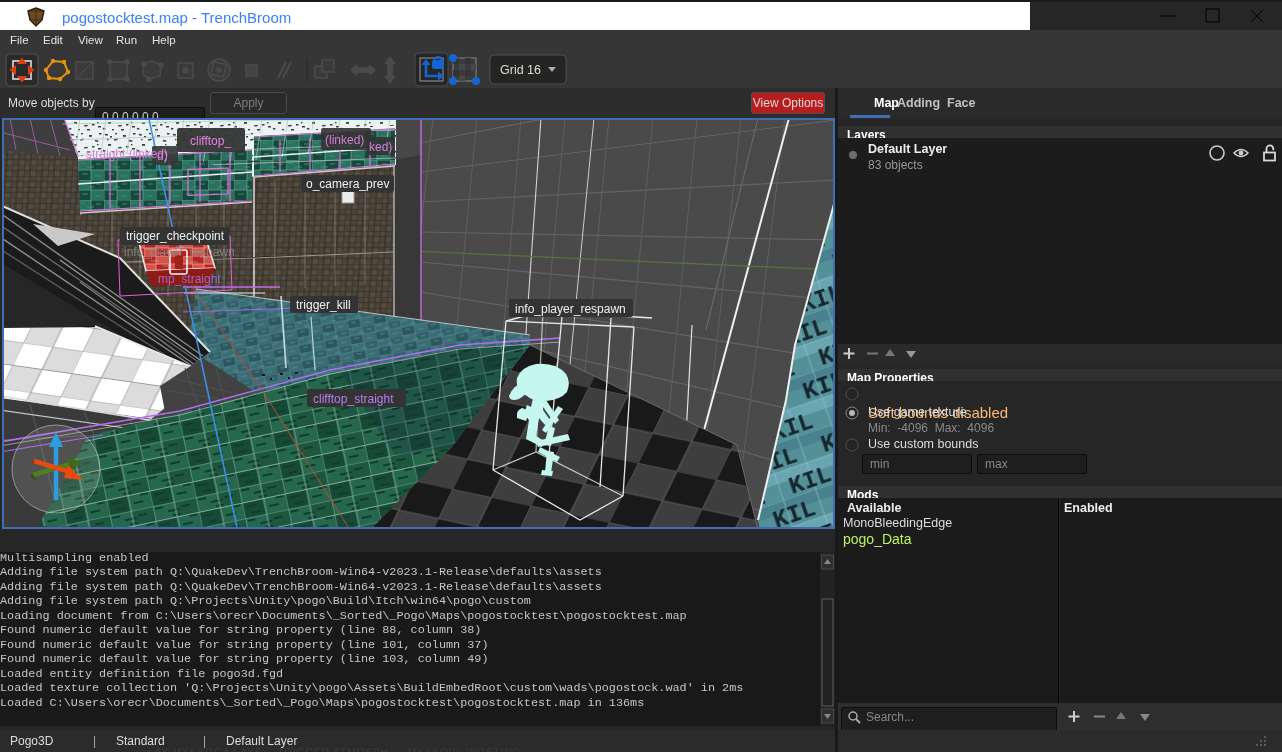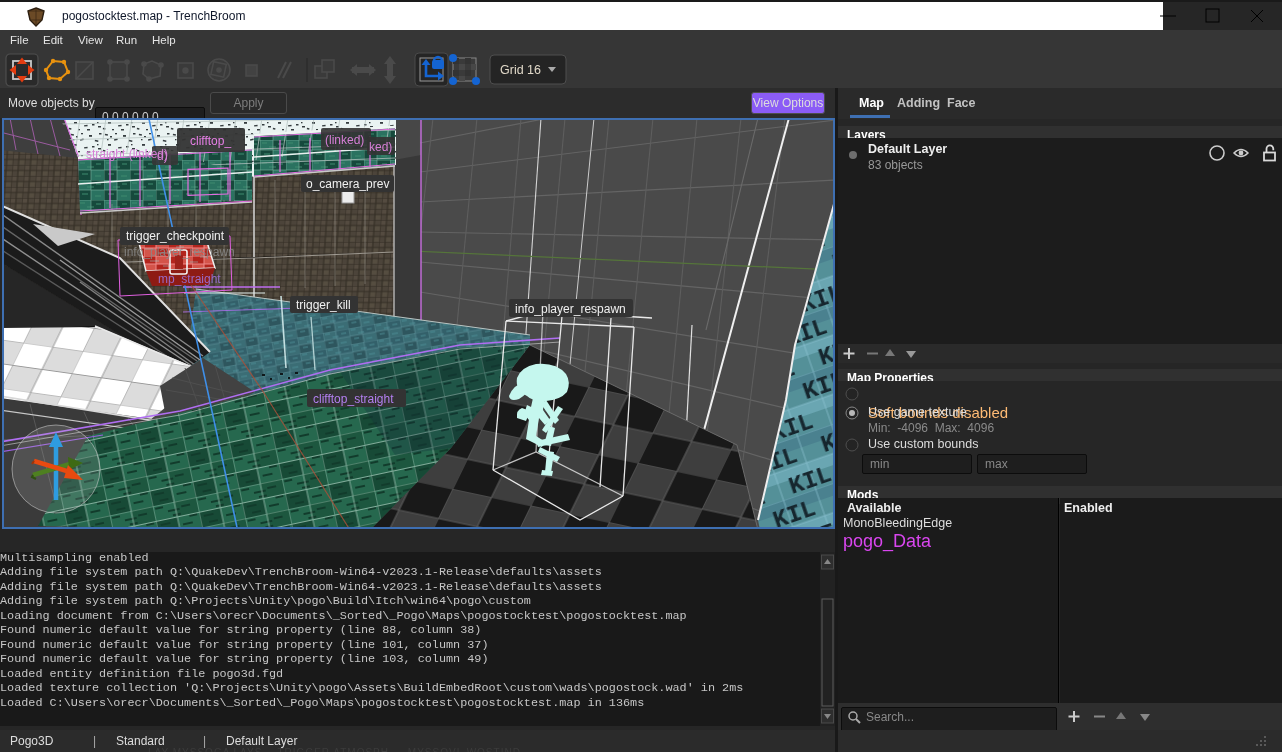--- a/index.html
+++ b/index.html
@@ -1,19 +1,19 @@
 <!DOCTYPE html>
 <html><head><meta charset="utf-8"><style>
 html,body{margin:0;padding:0;background:#222;}
 *{box-sizing:border-box;}
 #win{position:relative;width:1282px;height:752px;overflow:hidden;font-family:"Liberation Sans",sans-serif;background:#262626;}
 .abs{position:absolute;}
 
 #topline{left:0;top:0;width:1282px;height:2px;background:#1a1a1a;}
-#titlebar{left:0;top:2px;width:1163px;height:28px;background:#ffffff;color:#0f172a;font-size:12px;}
+#titlebar{left:0;top:2px;width:1030px;height:28px;background:#ffffff;color:#3b82f6;font-size:15px;}
 #titletext{left:62px;top:7px;}
 #menubar{left:0;top:30px;width:1282px;height:22px;background:#363636;color:#e4e4e4;font-size:11.5px;}
 .menuitem{position:absolute;top:4px;}
 #toolbar{left:0;top:52px;width:1282px;height:36px;background:#363636;text-align:right;}
 #row2{left:0;top:88px;width:836px;height:30px;background:#2c2c2c;color:#ddd;font-size:12px;}
 
 #vp{left:0;top:118px;width:836px;height:412px;}
 
 #consoletabs{left:0;top:530px;width:836px;height:22px;background:#2c2c2c;color:#ccc;font-size:12px;}
 #consolebody{left:0;top:552px;width:820px;height:174px;background:#191919;color:#c6c6c6;font-family:"Liberation Mono",monospace;font-size:11.8px;line-height:14.5px;white-space:pre;overflow:hidden;}
@@ -144,21 +144,21 @@
           <circle cx="476" cy="29" r="4" fill="#1464d2"></circle>
     </g>
     <rect x="490" y="3" width="76" height="29" rx="4" fill="#242424" stroke="#4e4e4e"></rect>
     <text x="500" y="22" font-size="12.5" fill="#e0d8c8" font-family="Liberation Sans">Grid 16</text>
     <path d="M548 15 L556 15 L552 20 Z" fill="#aaa"></path>
   </svg></div>
   <div id="row2" class="abs">
     <span class="abs" style="left:8px;top:8px">Move objects by</span>
     <span class="abs inp" style="left:95px;top:19px;width:110px;height:20px;color:#ccc;padding:2px 6px">0.0 0.0 0.0</span>
     <span class="abs" style="left:210px;top:4px;width:77px;height:22px;background:#2a2a2a;border:1px solid #4a4a4a;border-radius:3px;color:#7d7d7d;text-align:center;padding-top:3px">Apply</span>
-    <span class="abs" style="left:751px;top:4px;width:74px;height:22px;background:#8b5cf6;border:1px solid #4e4e4e;border-radius:3px;color:#ddd;text-align:center;padding-top:3px">View Options</span>
+    <span class="abs" style="left:751px;top:4px;width:74px;height:22px;background:#b91c1c;border:1px solid #4e4e4e;border-radius:3px;color:#ddd;text-align:center;padding-top:3px">View Options</span>
   </div>
 
   <svg id="vp" class="abs" width="836" height="412" viewBox="0 118 836 412">
   <defs>
     <pattern id="pgrey" width="90" height="58" patternUnits="userSpaceOnUse">
       <rect width="90" height="58" fill="#4a4a4a"></rect>
     </pattern>
     <pattern id="pteal" width="26" height="20" patternUnits="userSpaceOnUse">
       <rect width="26" height="20" fill="#2a7260"></rect>
       <rect x="13" width="13" height="10" fill="#16493c"></rect>
@@ -477,21 +477,21 @@
     <span class="abs" style="left:116px;top:4px">Standard</span>
     <span class="abs" style="left:203px;top:4px;color:#aaa">|</span>
     <span class="abs" style="left:226px;top:4px">Default Layer</span>
     <span class="abs" style="left:148px;top:17px;color:#3c3c3c;font-size:10px;letter-spacing:1px">LAY MYSSOGA LAYS&nbsp;&nbsp;&nbsp;&nbsp;TRIGGER ATMOSPH&nbsp;&nbsp;&nbsp;&nbsp;&nbsp;MYSSOVL WOSTIND</span>
   </div>
 
   <div class="abs" style="left:835px;top:88px;width:3px;height:664px;background:#191919"></div>
   <div id="rpanel" class="abs">
 
     <div class="abs" style="left:0;top:0;width:444px;height:31px;background:#2a2a2a"></div>
-    <span class="abs" style="left:21px;top:8px;font-size:12.5px;font-weight:bold;color:#fff">Map</span>
+    <span class="abs" style="left:36px;top:8px;font-size:12.5px;font-weight:bold;color:#fff">Map</span>
     <span class="abs" style="left:12px;top:27px;width:40px;height:3px;background:#3e6fb2"></span>
     <span class="abs" style="left:59px;top:8px;font-size:12.5px;font-weight:bold;color:#c2c2c2">Adding</span>
     <span class="abs" style="left:109px;top:8px;font-size:12.5px;font-weight:bold;color:#c2c2c2">Face</span>
     <div class="hdr" style="top:32px">
         <span class="t">Layers</span>
       </div>
     <div class="abs" style="left:0;top:50px;width:444px;height:206px;background:#1c1c1c"></div>
     <svg class="abs" style="left:8px;top:60px" width="14" height="14">
         <circle cx="7" cy="7" r="4" fill="#6e6e6e"></circle>
       </svg>
@@ -539,21 +539,21 @@
     <span class="abs inp" style="left:139px;top:366px;width:110px;height:20px;padding:2px 7px">max</span>
     <div class="hdr" style="top:392px">
         <span class="t">Mods</span>
         <span class="hide">hide</span>
       </div>
     <div class="abs" style="left:0;top:410px;width:221px;height:205px;background:#1b1b1b;border-right:1px solid #000"></div>
     <div class="abs" style="left:222px;top:410px;width:222px;height:205px;background:#1b1b1b"></div>
     <span class="abs" style="left:9px;top:413px;font-weight:bold;color:#eee;font-size:12.5px">Available</span>
     <span class="abs" style="left:226px;top:413px;font-weight:bold;color:#eee;font-size:12.5px">Enabled</span>
     <span class="abs" style="left:5px;top:428px;color:#ddd;font-size:12.5px">MonoBleedingEdge</span>
-    <span class="abs" style="left:5px;top:443px;color:#d946ef;font-size:18px">pogo_Data</span>
+    <span class="abs" style="left:5px;top:443px;color:#bef264;font-size:14px">pogo_Data</span>
     <div class="abs" style="left:0;top:615px;width:444px;height:27px;background:#2e2e2e"></div>
     <span class="abs inp" style="left:3px;top:619px;width:216px;height:32px;padding:2px 6px 2px 24px">Search...</span>
     <svg class="abs" style="left:9px;top:622px" width="14" height="14" viewBox="0 0 14 14">
         <circle cx="6" cy="6" r="4" fill="none" stroke="#aaa" stroke-width="1.5"></circle>
         <path d="M9 9 L13 13" stroke="#aaa" stroke-width="2"></path>
       </svg>
     <svg class="abs" style="left:226px;top:621px" width="130" height="15" viewBox="0 0 130 15">
       <path d="M10 2 V13 M4.5 7.5 H15.5" stroke="#ccc" stroke-width="2"></path>
       <path d="M30 7.5 H41" stroke="#888" stroke-width="2"></path>
       <path d="M57 3 L52 10 L62 10 Z" fill="#777"></path>

